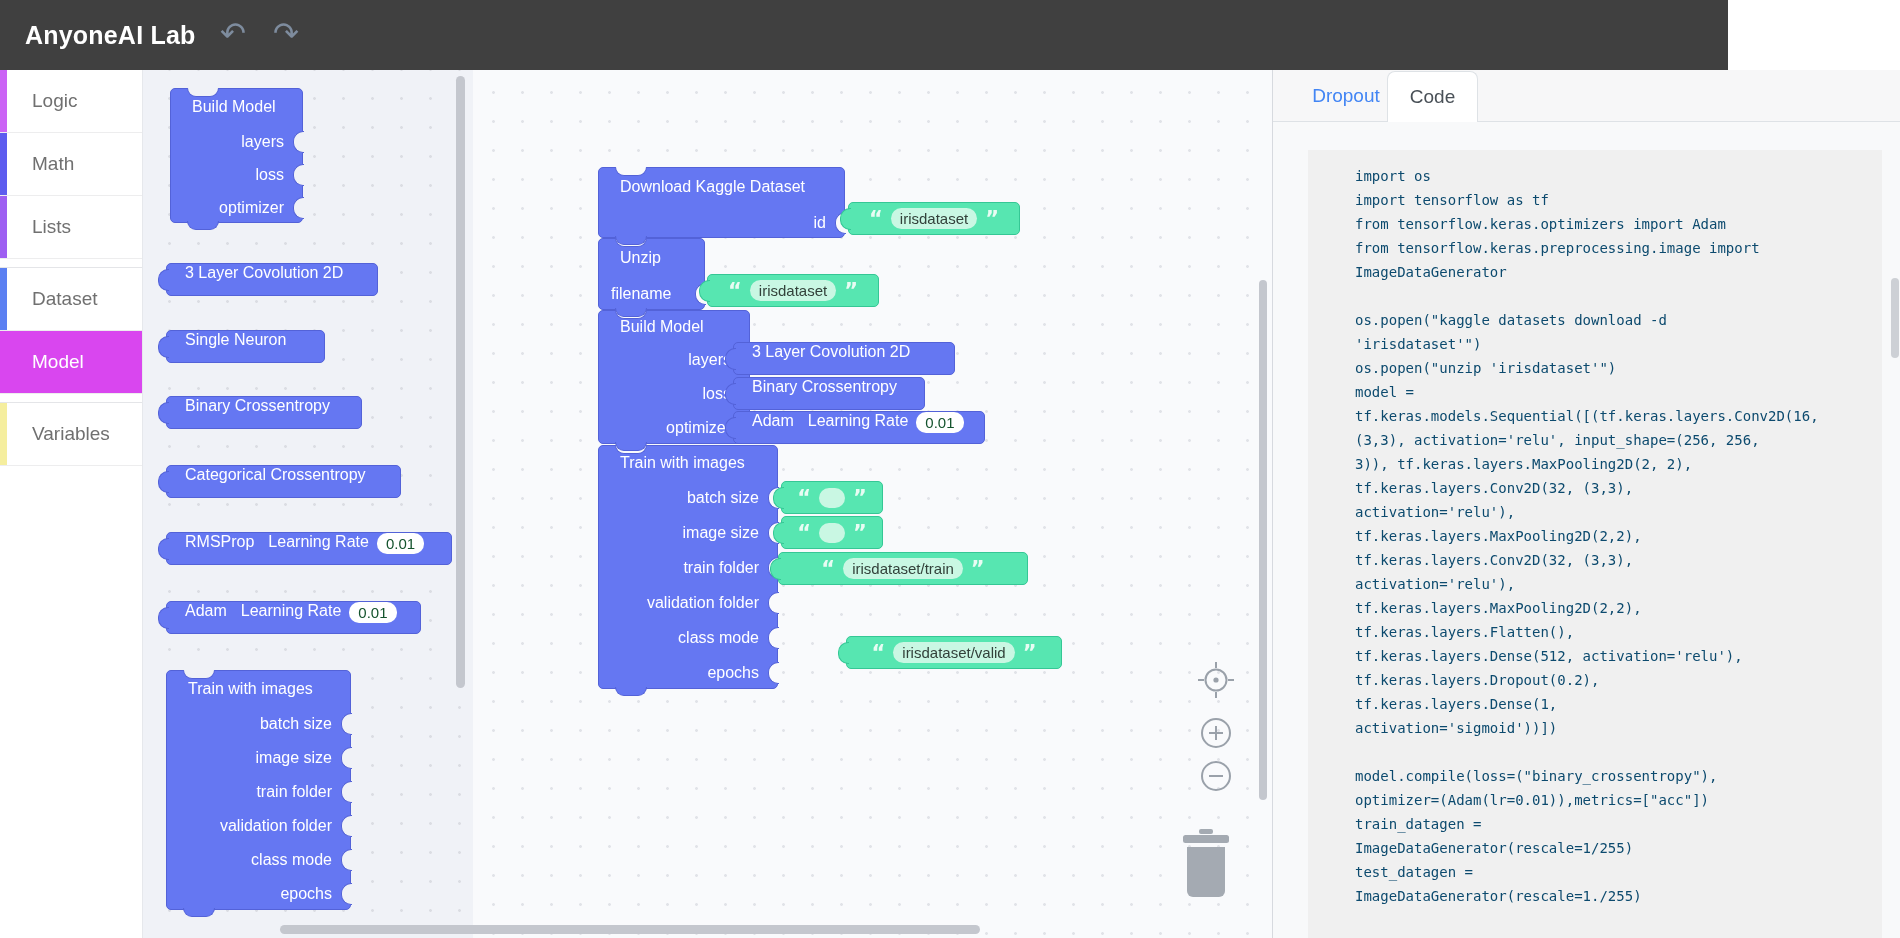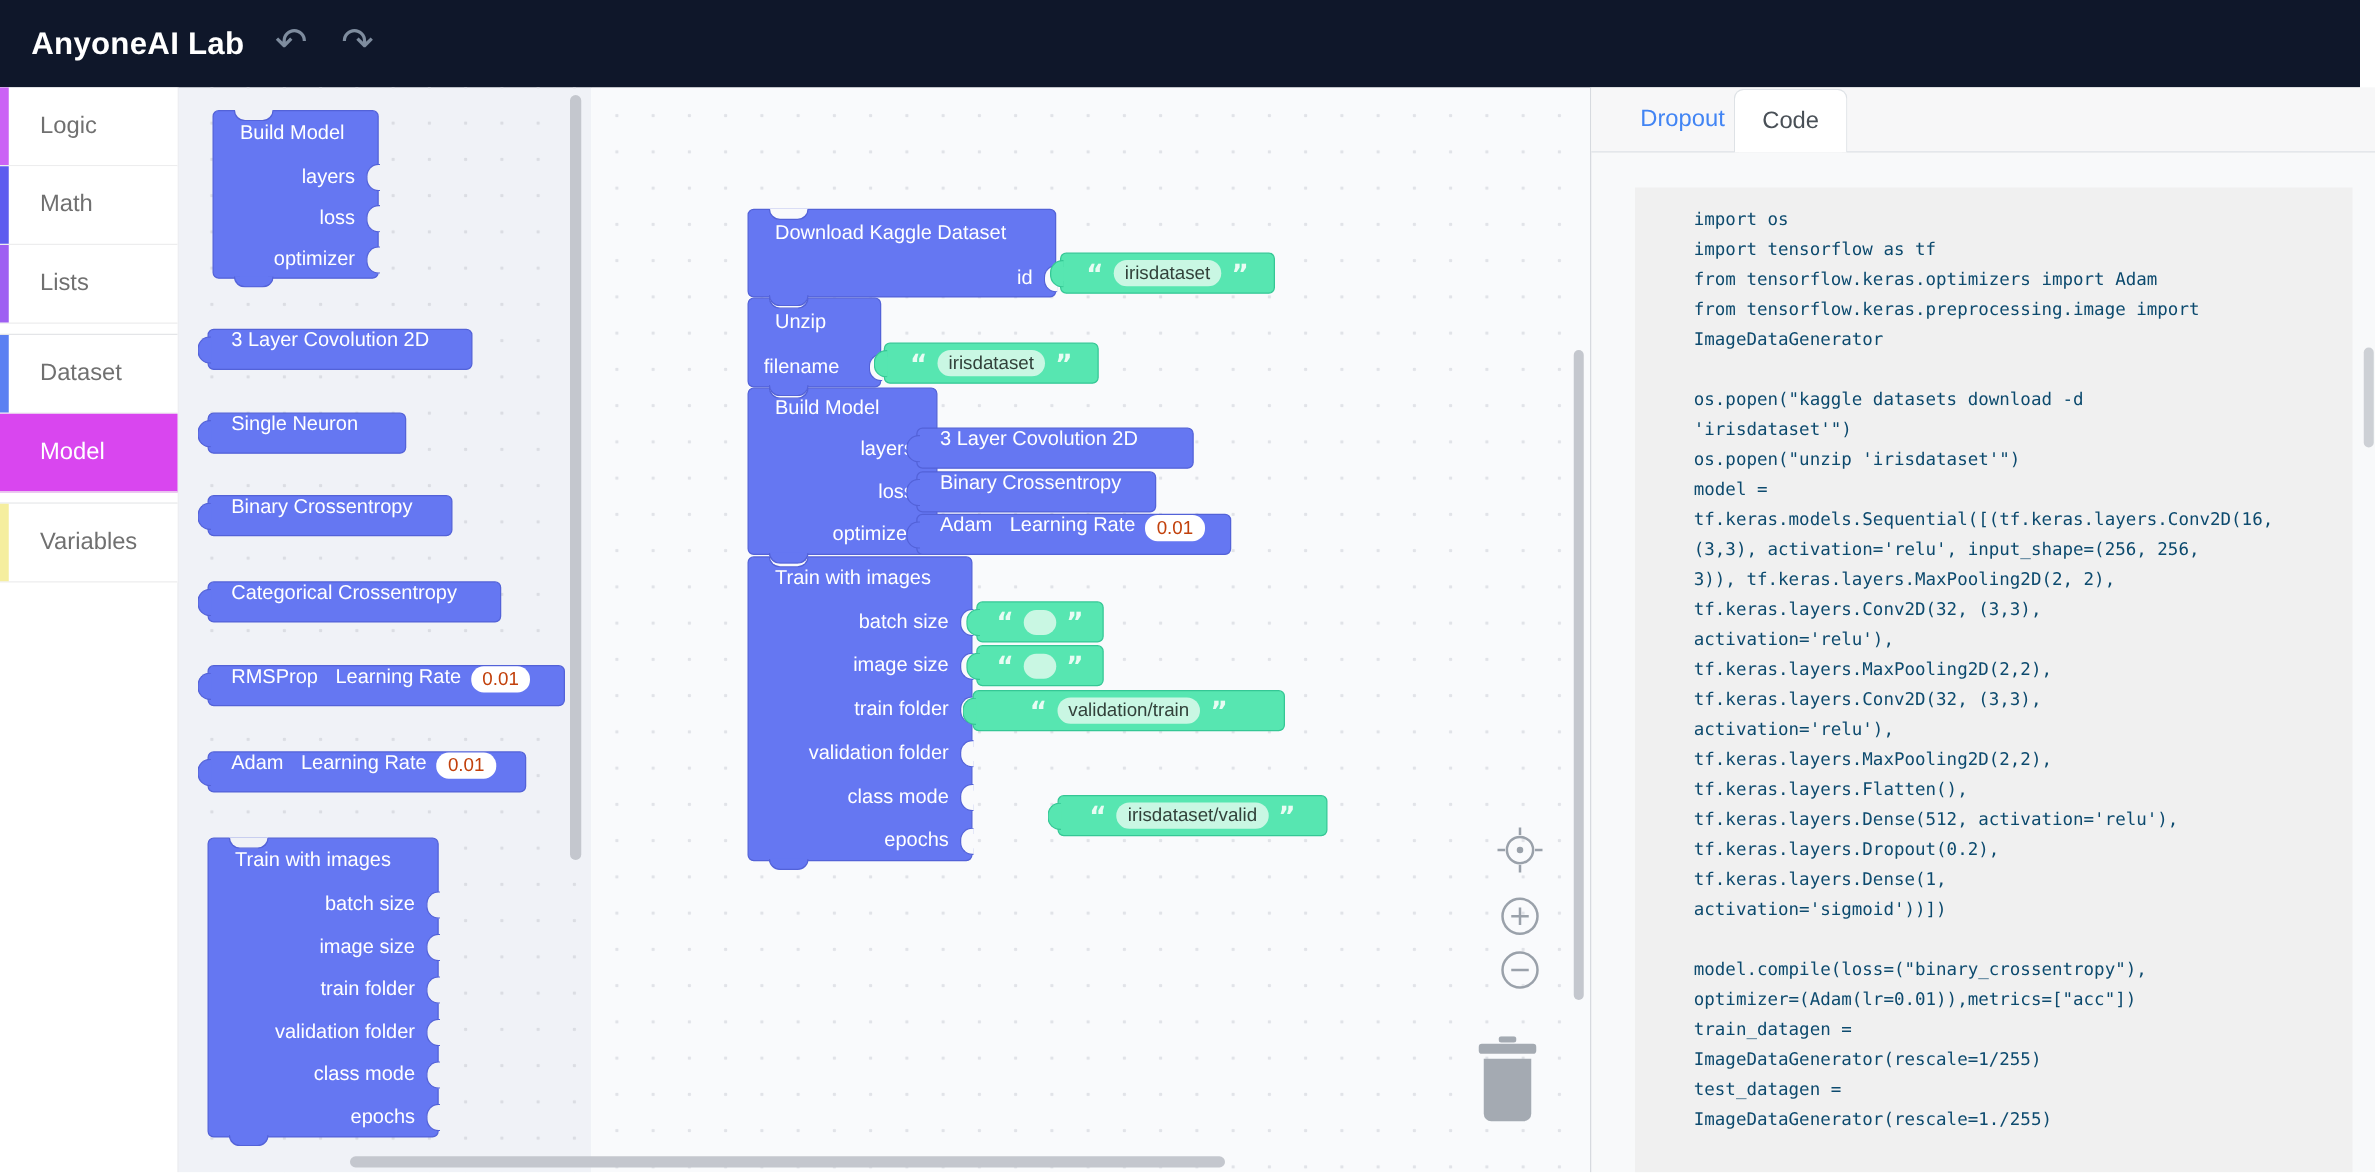--- a/index.html
+++ b/index.html
@@ -1,20 +1,20 @@
 <!DOCTYPE html>
 <html><head>
 <meta charset="utf-8">
 <style>
   html,body{margin:0;padding:0;background:#fff;}
   .app{position:relative;width:1900px;height:938px;overflow:hidden;background:#fff;
        font-family:"Liberation Sans",sans-serif;-webkit-font-smoothing:antialiased;}
 
   
-  .navbar{position:absolute;left:0;top:0;width:1888px;height:70px;background:#0f172a;}
+  .navbar{position:absolute;left:0;top:0;width:1728px;height:70px;background:#404040;}
   .nav-title{position:absolute;left:25px;top:0;line-height:70px;color:#fff;font-size:25px;font-weight:600;letter-spacing:.2px;}
   .nav-ic{position:absolute;top:12px;font-size:31px;color:#7E8C9E;cursor:pointer;line-height:44px;}
 
   
   .sidebar{position:absolute;left:0;top:70px;width:143px;height:868px;background:#fff;border-right:1px solid #E6E8EC;box-sizing:border-box;}
   .cat{position:relative;height:62px;border-bottom:1px solid #EDEDEE;display:flex;align-items:center;color:#707070;font-size:19px;cursor:pointer;background:#fff;}
   .cat .strip{position:absolute;left:0;top:0;width:7px;height:100%;}
   .cat .lbl{padding-left:32px;}
   .cat.sel{color:#fff;}
   .gsep{height:8px;border-bottom:1px solid #E4E5E8;background:#fff;}
@@ -39,21 +39,21 @@
   .vb{position:absolute;display:flex;align-items:flex-start;box-sizing:border-box;height:33px;padding:0 14px 0 18px;
       background:#6577F2;border:1px solid #5362D8;border-radius:5px;color:#fff;font-size:16px;white-space:nowrap;cursor:grab;}
   .gb{position:absolute;display:flex;align-items:center;justify-content:center;gap:8px;box-sizing:border-box;height:33px;padding:0 12px;
       background:#57E6B1;border:1px solid #35C795;border-radius:5px;cursor:grab;}
   .plug{position:absolute;left:-9px;top:50%;transform:translateY(-50%);width:10px;height:20px;
         border-radius:10px 0 0 10px;border:1px solid #5362D8;border-right:none;background:#6577F2;}
   .gb .plug{border-color:#35C795;background:#57E6B1;}
   .q{color:#E8FCF3;font-family:"DejaVu Sans",sans-serif;font-size:21px;font-weight:bold;line-height:20px;}
   .gfld{background:#C9F7E3;color:#32413A;font-size:15px;border-radius:11px;padding:2px 9px;white-space:nowrap;}
   .gfld.empty{min-width:26px;height:20px;padding:0;}
-  .fld{background:#fff;color:#c2410c;font-size:15px;border-radius:10px;padding:2px 9px;margin-left:8px;}
+  .fld{background:#fff;color:#14532d;font-size:15px;border-radius:10px;padding:2px 9px;margin-left:8px;}
   .sp{width:14px;flex:none;}
 
   
   .sbar{position:absolute;background:#C4C7CE;border-radius:5px;}
   .zoomctl{position:absolute;cursor:pointer;}
   .trash{position:absolute;cursor:pointer;}
 
   
   .panel{position:absolute;left:1272px;top:70px;width:628px;height:868px;background:#F8F9FA;border-left:1px solid #D7DADF;box-sizing:border-box;}
   .tabrow{position:absolute;left:0;top:0;width:100%;height:52px;border-bottom:1px solid #DEE2E6;box-sizing:border-box;background:#F7F7F8;}
@@ -298,21 +298,21 @@
       </div>
     <div class="gb" style="left:308px;top:446px;width:102px;">
       <span class="plug"></span>
       <span class="q">“</span>
       <span class="gfld empty"></span>
       <span class="q">”</span>
       </div>
     <div class="gb" style="left:305px;top:482px;width:250px;">
       <span class="plug"></span>
       <span class="q">“</span>
-      <span class="gfld">validation/train</span>
+      <span class="gfld">irisdataset/train</span>
       <span class="q">”</span>
       </div>
 
     <div class="gb" style="left:373px;top:566px;width:216px;">
       <span class="plug"></span>
       <span class="q">“</span>
       <span class="gfld">irisdataset/valid</span>
       <span class="q">”</span>
       </div>
 

